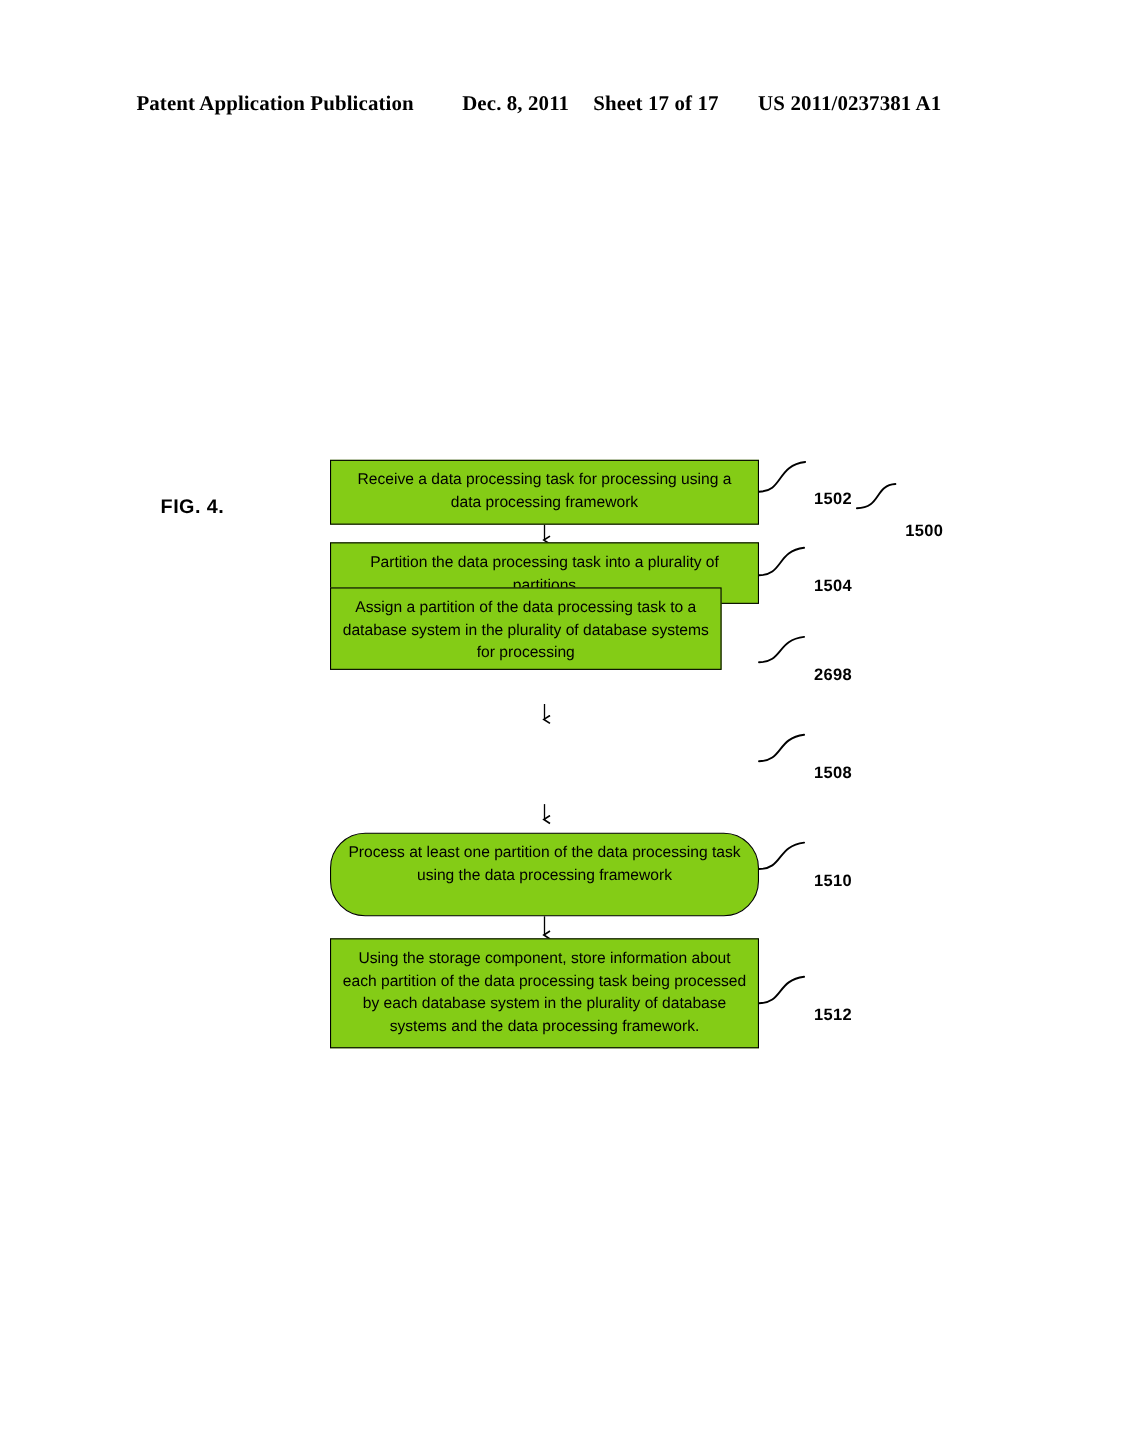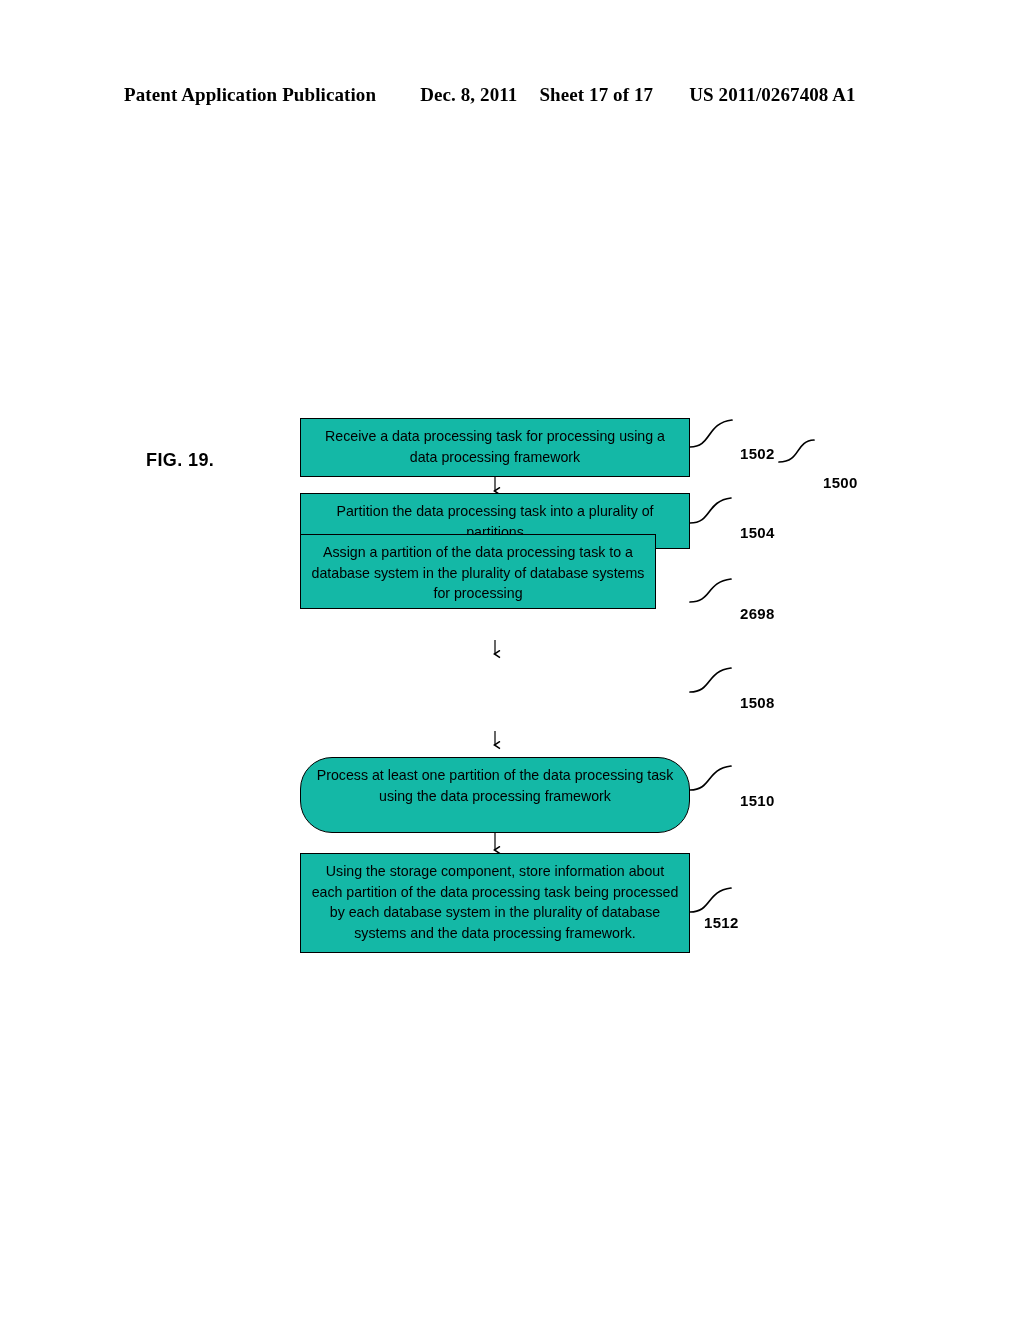--- a/index.html
+++ b/index.html
@@ -53,21 +53,21 @@
     left: 0;
     top: 0;
     width: 1024px;
     height: 1320px;
   }
 
   .flow-box {
     position: absolute;
     box-sizing: border-box;
     border: 1.3px solid #000000;
-    background: #14b8a6;
+    background: #84cc16;
     display: flex;
     justify-content: center;
     align-items: flex-start;
     text-align: center;
     font-family: "Liberation Sans", sans-serif;
     font-size: 14.2px;
     line-height: 20.5px;
     padding: 7px 9px 4px 9px;
   }
   .flow-box span { display: block; }
@@ -91,24 +91,24 @@
     pointer-events: none;
   }
 </style>
 </head>
 <body>
 
 <div class="page-header">
   <span class="hdr-pub">Patent Application Publication</span>
   <span class="hdr-date">Dec. 8, 2011</span>
   <span class="hdr-sheet">Sheet 17 of 17</span>
-  <span class="hdr-docnum">US 2011/0267408 A1</span>
+  <span class="hdr-docnum">US 2011/0237381 A1</span>
 </div>
 
-<div class="fig-label">FIG. 19.</div>
+<div class="fig-label">FIG. 4.</div>
 
 <div id="flowchart">
 
   <svg class="svg-layer" viewBox="0 0 1024 1320">
     <defs>
       <marker id="arrowhead" markerWidth="9" markerHeight="9" refX="4.2" refY="5.6" orient="auto" markerUnits="userSpaceOnUse">
         <path d="M0.6,0.6 L4.2,6.2 L7.8,0.6" fill="none" stroke="#000000" stroke-width="1.5"></path>
       </marker>
     </defs>
 
@@ -151,17 +151,17 @@
 
   <div class="flow-box" style="left:300px; top:853px;  width:390px; height:100px;">
     <span>Using the storage component, store information about each partition of the data processing task being processed by each database system in the plurality of database systems and the data processing framework.</span>
   </div>
 
   <div class="ref-num" style="left:740px; top:410px;">1502</div>
   <div class="ref-num" style="left:740px; top:489px;">1504</div>
   <div class="ref-num" style="left:740px; top:570px;">2698</div>
   <div class="ref-num" style="left:740px; top:659px;">1508</div>
   <div class="ref-num" style="left:740px; top:757px;">1510</div>
-  <div class="ref-num" style="left:704px; top:879px;">1512</div>
+  <div class="ref-num" style="left:740px; top:879px;">1512</div>
 
   <div class="ref-num" style="left:823px; top:439px;">1500</div>
 
 </div>
 
 </body></html>

